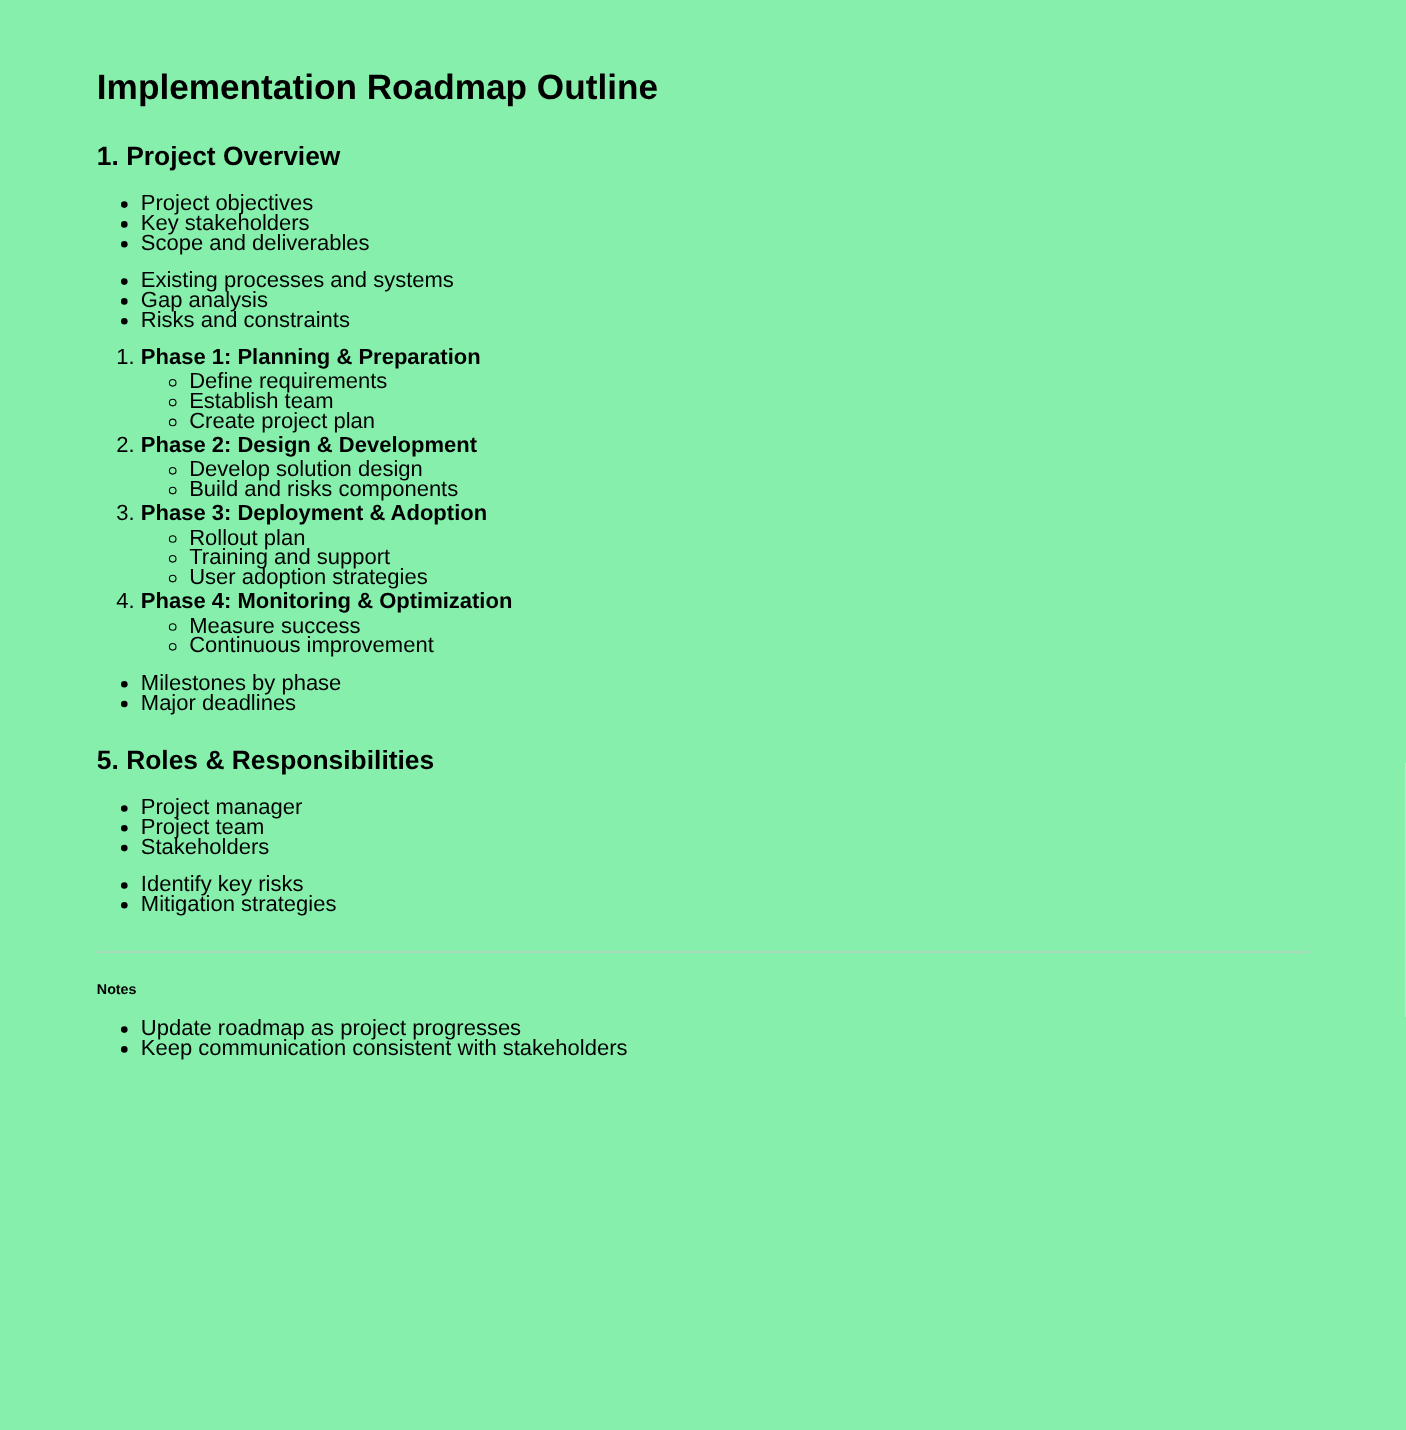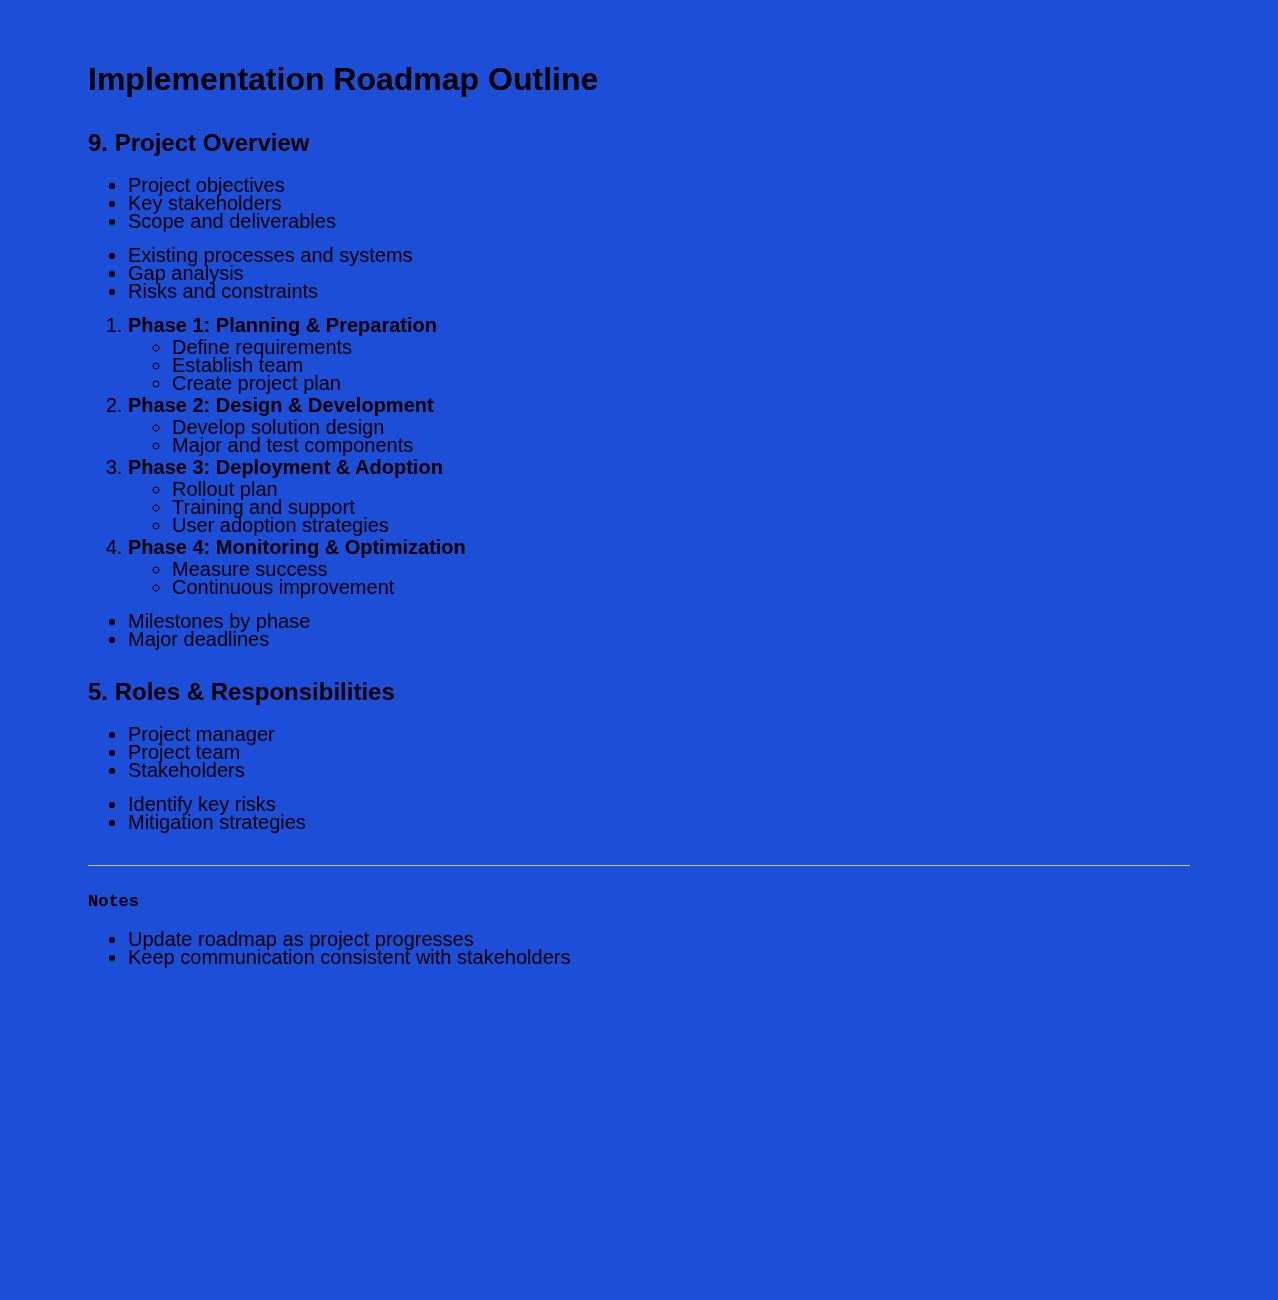--- a/index.html
+++ b/index.html
@@ -11,44 +11,43 @@
   body {
     font-family: "Liberation Sans", sans-serif;
     color: #000000;
     -webkit-font-smoothing: none;
   }
   .page {
     width: 1278px;
     min-height: 1300px;
     box-sizing: border-box;
     padding: 40px 88px 40px 88px;
-    background: #1d4ed8;
+    background: #86efac;
   }
 
   h1.doc-title {
     font-size: 32px;
     line-height: 1.18;
     font-weight: bold;
     margin: 21px 0 21px 0;
     letter-spacing: 0;
   }
 
   h2.section-title {
     font-size: 24px;
     line-height: 1.18;
     font-weight: bold;
     margin: 30px 0 19px 0;
   }
 
   h4.notes-title {
-    font-size: 17px;
+    font-size: 13px;
     line-height: 1.18;
     font-weight: bold;
     margin: 26px 0 18px 0;
-    font-family: Liberation Mono, monospace;
   }
 
   ul.bullets {
     margin: 0 0 16px 0;
     padding-left: 40px;
     list-style-type: disc;
   }
 
   ul.bullets > li,
   ol.phases > li,
@@ -88,21 +87,21 @@
     height: 0;
   }
 </style>
 </head>
 <body>
 
 <div class="page">
 
   <h1 class="doc-title">Implementation Roadmap Outline</h1>
 
-  <h2 class="section-title">9. Project Overview</h2>
+  <h2 class="section-title">1. Project Overview</h2>
   <ul class="bullets">
     <li>Project objectives</li>
     <li>Key stakeholders</li>
     <li>Scope and deliverables</li>
   </ul>
 
   <ul class="bullets">
     <li>Existing processes and systems</li>
     <li>Gap analysis</li>
     <li>Risks and constraints</li>
@@ -114,21 +113,21 @@
       <ul class="subitems">
         <li>Define requirements</li>
         <li>Establish team</li>
         <li>Create project plan</li>
       </ul>
     </li>
     <li>
       <span class="phase-label">Phase 2: Design &amp; Development</span>
       <ul class="subitems">
         <li>Develop solution design</li>
-        <li>Major and test components</li>
+        <li>Build and risks components</li>
       </ul>
     </li>
     <li>
       <span class="phase-label">Phase 3: Deployment &amp; Adoption</span>
       <ul class="subitems">
         <li>Rollout plan</li>
         <li>Training and support</li>
         <li>User adoption strategies</li>
       </ul>
     </li>

